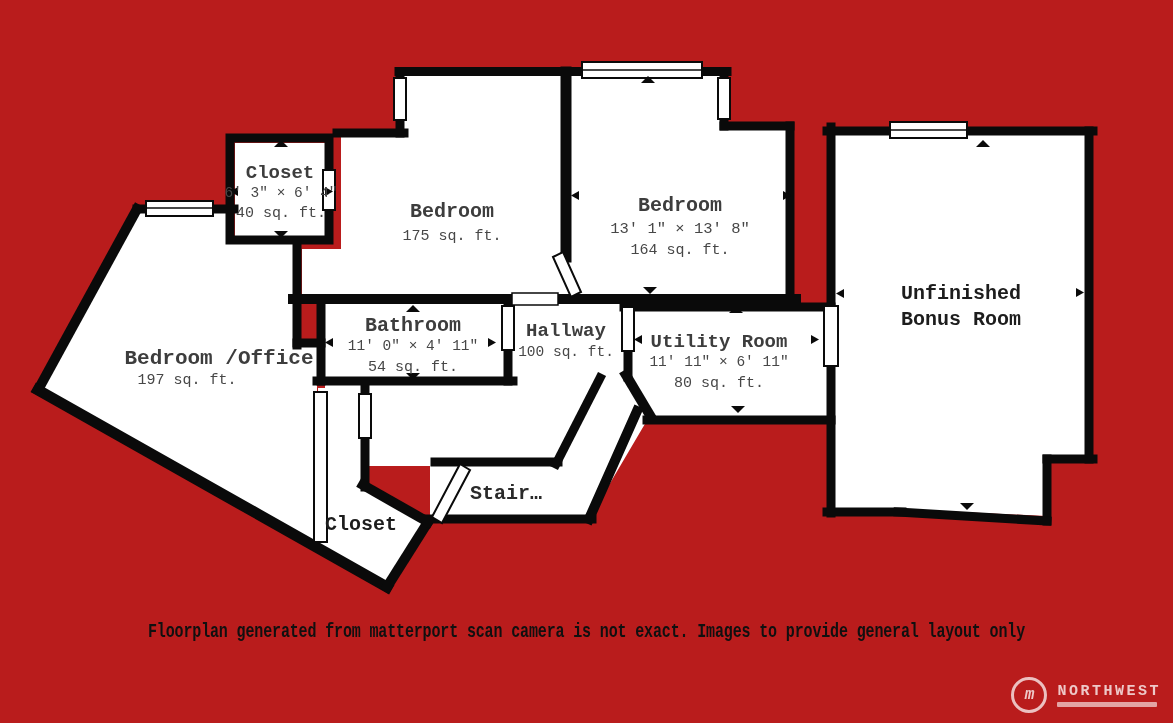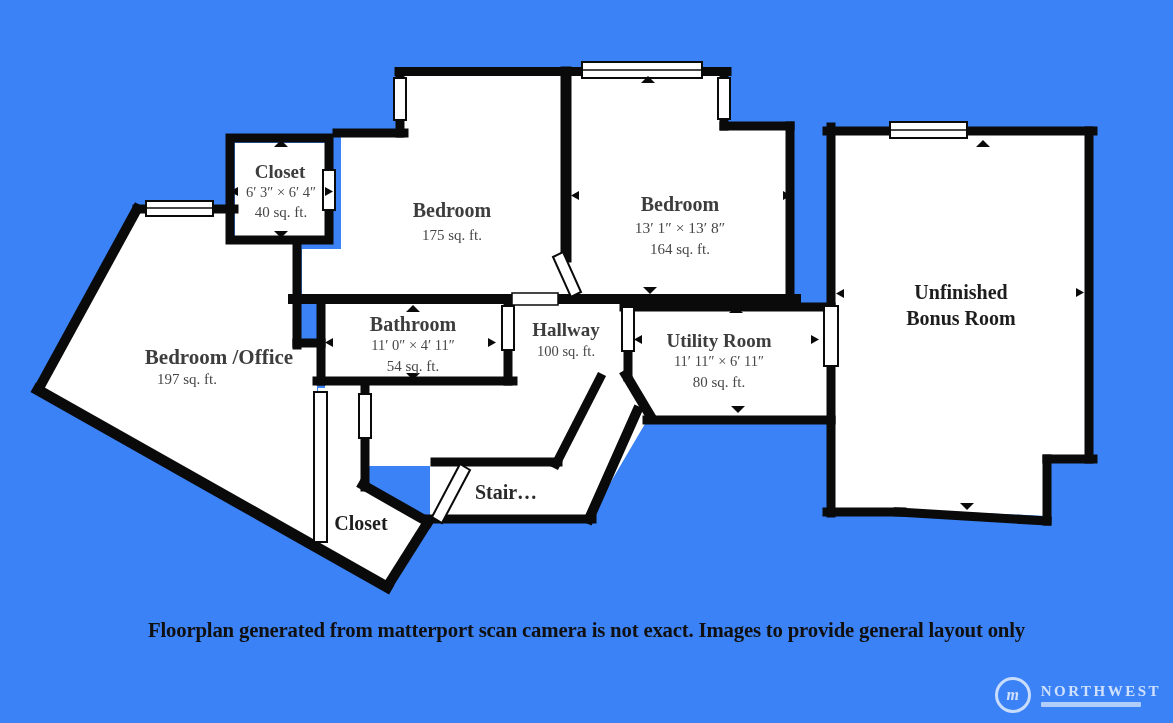--- a/index.html
+++ b/index.html
@@ -1,17 +1,17 @@
 <!DOCTYPE html>
 <html><head>
 <meta charset="utf-8">
 <style>
   html,body{margin:0;padding:0;background:#e9e8e6;}
-  .stage{position:relative;width:1173px;height:723px;background:#3b82f6;overflow:hidden;
-         font-family:Liberation Serif, serif;}
+  .stage{position:relative;width:1173px;height:723px;background:#b91c1c;overflow:hidden;
+         font-family:Liberation Mono, monospace;}
   svg{position:absolute;left:0;top:0;}
   text{fill:#3d3d3d;}
   .rname{font-weight:bold;font-size:20px;}
   .rname-sm{font-weight:bold;font-size:19px;}
   .rdim{font-size:14.5px;fill:#474747;}
   .rarea{font-size:15px;fill:#474747;}
   .dark{fill:#1d1d1d;}
   .disclaimer{font-weight:bold;font-size:20.5px;fill:#101010;letter-spacing:-0.2px;}
   .watermark{position:absolute;right:12px;bottom:10px;display:flex;align-items:center;gap:10px;
              opacity:.8;}

